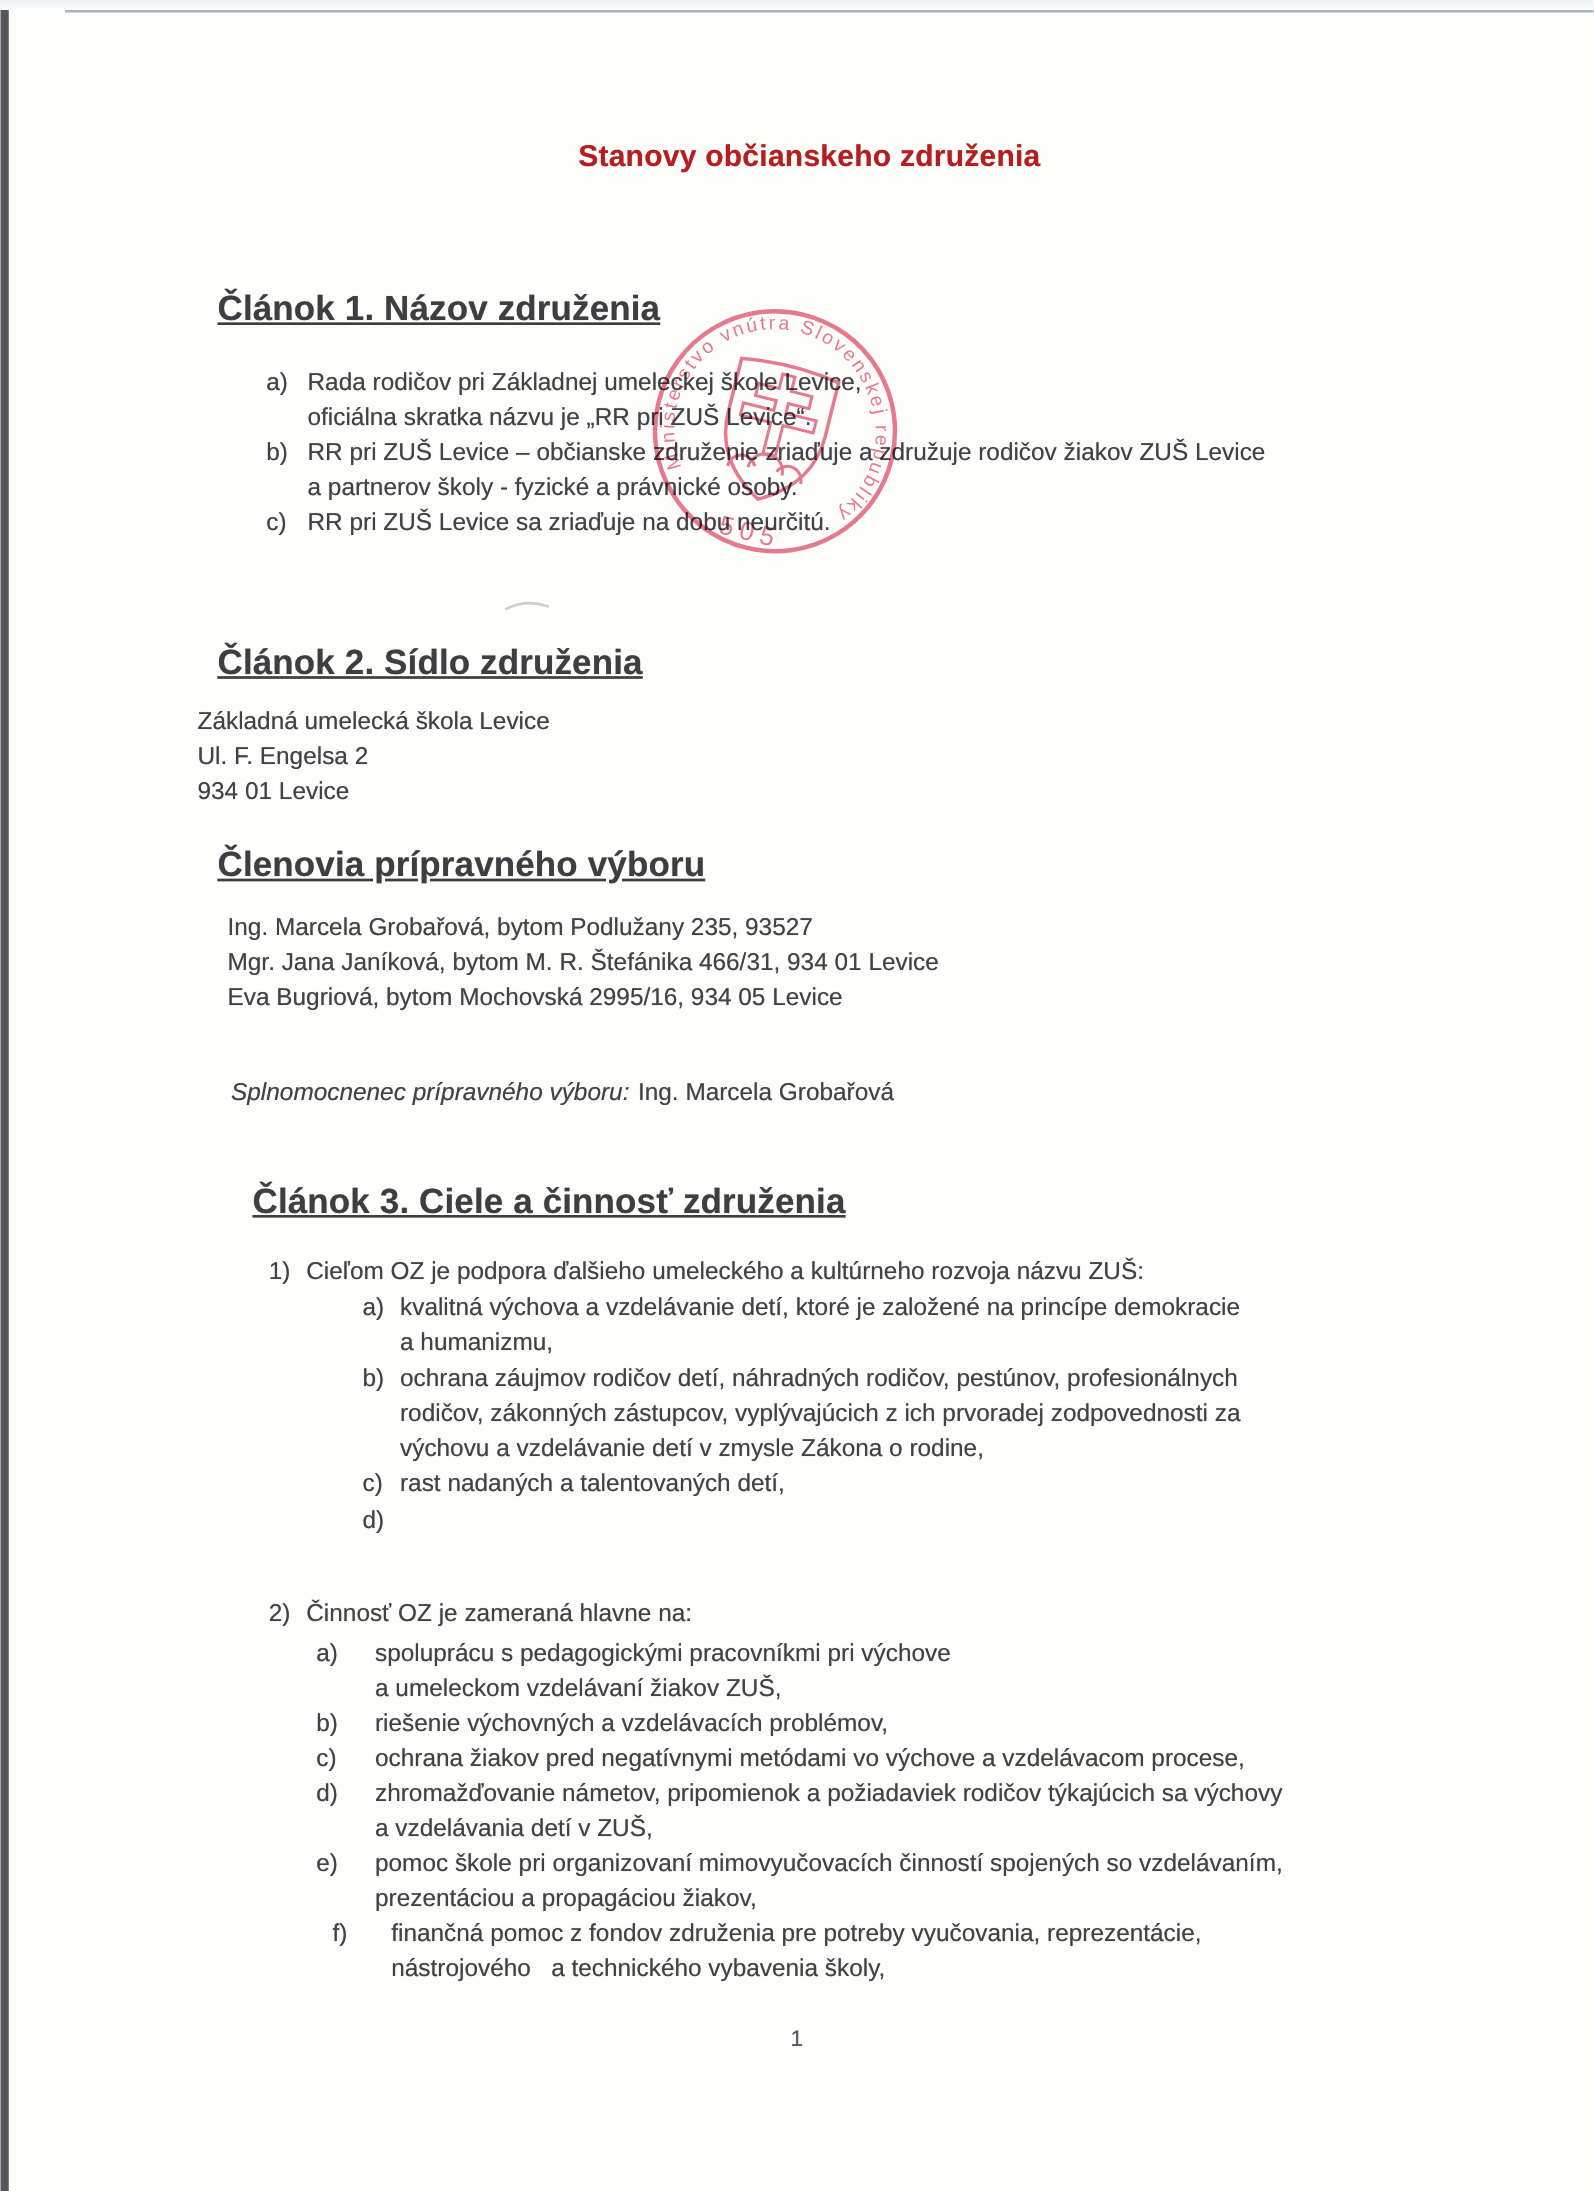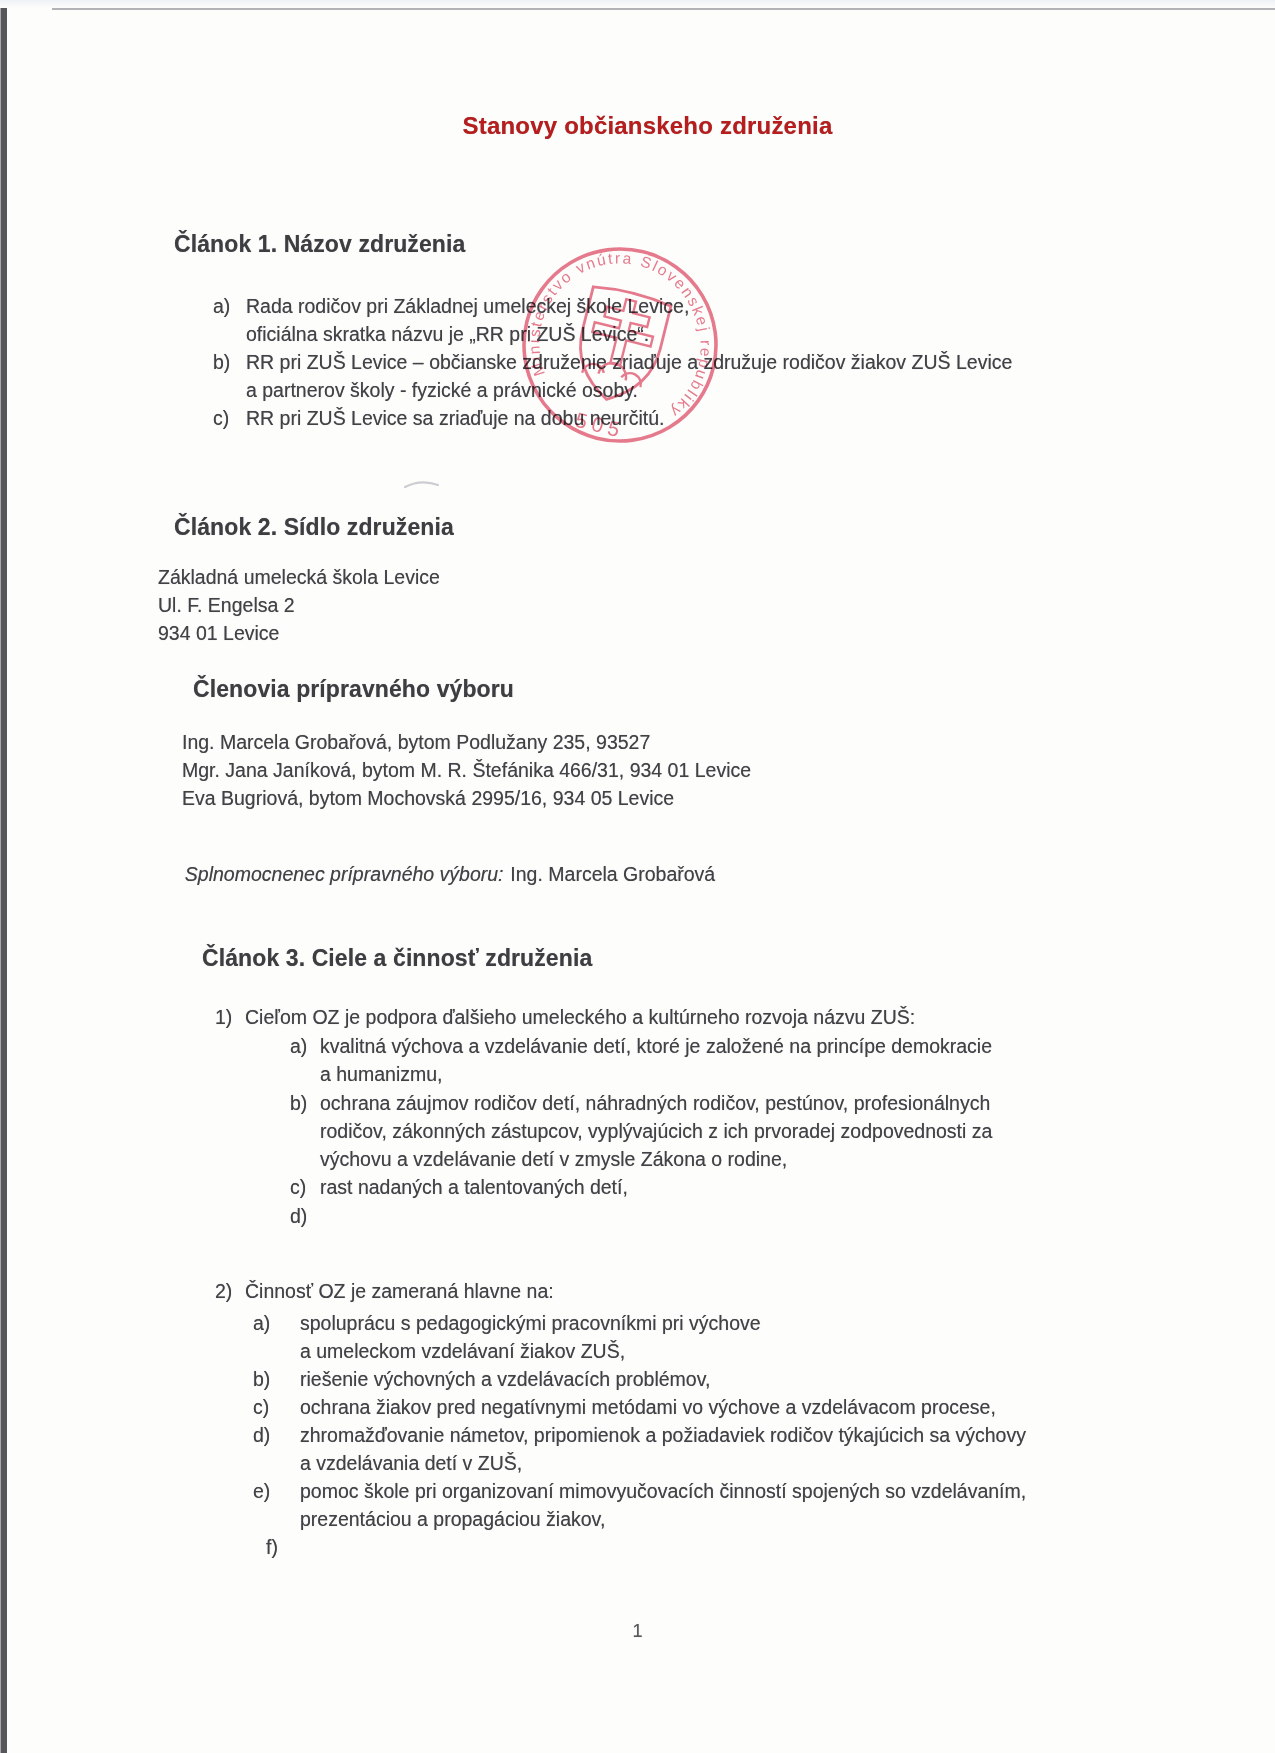--- a/index.html
+++ b/index.html
@@ -9,21 +9,21 @@
     font-family:"Liberation Sans", sans-serif;
     color:#414146;
   }
   .abs{position:absolute;}
   
   .edge-strip{left:0;top:0;width:7px;height:1753px;background:linear-gradient(to right,#a9a9ad 0 1px,#57575b 1px 100%);}
   .top-band{left:0;top:0;width:1275px;height:8px;background:linear-gradient(to bottom,#eef1f5,#fdfdfc);}
   .top-line{left:52px;top:8px;width:1223px;height:2px;background:#b2b2b7;}
   
   .doc-title{left:16px;top:112px;width:1263px;text-align:center;font-size:24px;font-weight:bold;color:#b91c1c;letter-spacing:.2px;}
-  h2.hd{margin:0;font-size:23px;font-weight:bold;color:#3e3e42;letter-spacing:.1px;}
+  h2.hd{margin:0;font-size:28px;font-weight:bold;color:#3e3e42;letter-spacing:.1px;text-decoration:underline;}
   .body-txt{font-size:19.5px;line-height:28px;white-space:pre-wrap;}
   .list{display:block;}
   .li{display:flex;align-items:flex-start;font-size:19.5px;line-height:28px;}
   .li .mk{flex:0 0 auto;white-space:pre;}
   .li .txt{white-space:pre-wrap;}
   .m-art1{width:33px;}
   .m-point{width:30px;}
   .m-sub1{width:30px;}
   .m-sub2{width:47px;}
   .sub1{line-height:28.3px;}
@@ -80,21 +80,21 @@
     </g>
     <text x="0" y="90" text-anchor="middle" fill="#e4697f" stroke="none" font-size="21" font-family="Liberation Sans, sans-serif" letter-spacing="5">505</text>
   </g>
 </svg>
 
 <h2 class="abs hd soft" style="left:174px;top:514px;">Článok 2. Sídlo združenia</h2>
 <div class="abs body-txt soft" style="left:158px;top:563px;width:800px;">Základná umelecká škola Levice
 Ul. F. Engelsa 2
 934 01 Levice</div>
 
-<h2 class="abs hd soft" style="left:174px;top:676px;margin-left:19px;">Členovia prípravného výboru</h2>
+<h2 class="abs hd soft" style="left:174px;top:676px;">Členovia prípravného výboru</h2>
 <div class="abs body-txt soft" style="left:182px;top:728px;width:960px;">Ing. Marcela Grobařová, bytom Podlužany 235, 93527
 Mgr. Jana Janíková, bytom M. R. Štefánika 466/31, 934 01 Levice
 Eva Bugriová, bytom Mochovská 2995/16, 934 05 Levice</div>
 <p class="abs body-txt soft" style="left:174px;top:832px;width:960px;margin:0;">
   <span class="italic proxy-label">Splnomocnenec prípravného výboru:</span><span>Ing. Marcela Grobařová</span>
 </p>
 
 <h2 class="abs hd soft" style="left:174px;top:945px;margin-left:28px;">Článok 3. Ciele a činnosť združenia</h2>
 
 <div class="abs li soft" style="left:215px;top:1003px;width:1000px;">
@@ -145,16 +145,18 @@
     <span class="txt">zhromažďovanie námetov, pripomienok a požiadaviek rodičov týkajúcich sa výchovy
 a vzdelávania detí v ZUŠ,</span>
   </div>
   <div class="li">
     <span class="mk m-sub2">e)</span>
     <span class="txt">pomoc škole pri organizovaní mimovyučovacích činností spojených so vzdelávaním,
 prezentáciou a propagáciou žiakov,</span>
   </div>
   <div class="li">
     <span class="mk m-sub2" style="padding-left:13px;">f)</span>
+    <span class="txt">finančná pomoc z fondov združenia pre potreby vyučovania, reprezentácie,
+nástrojového   a technického vybavenia školy,</span>
   </div>
 </div>
 
 <div class="abs page-num soft">1</div>
 
 </body></html>

